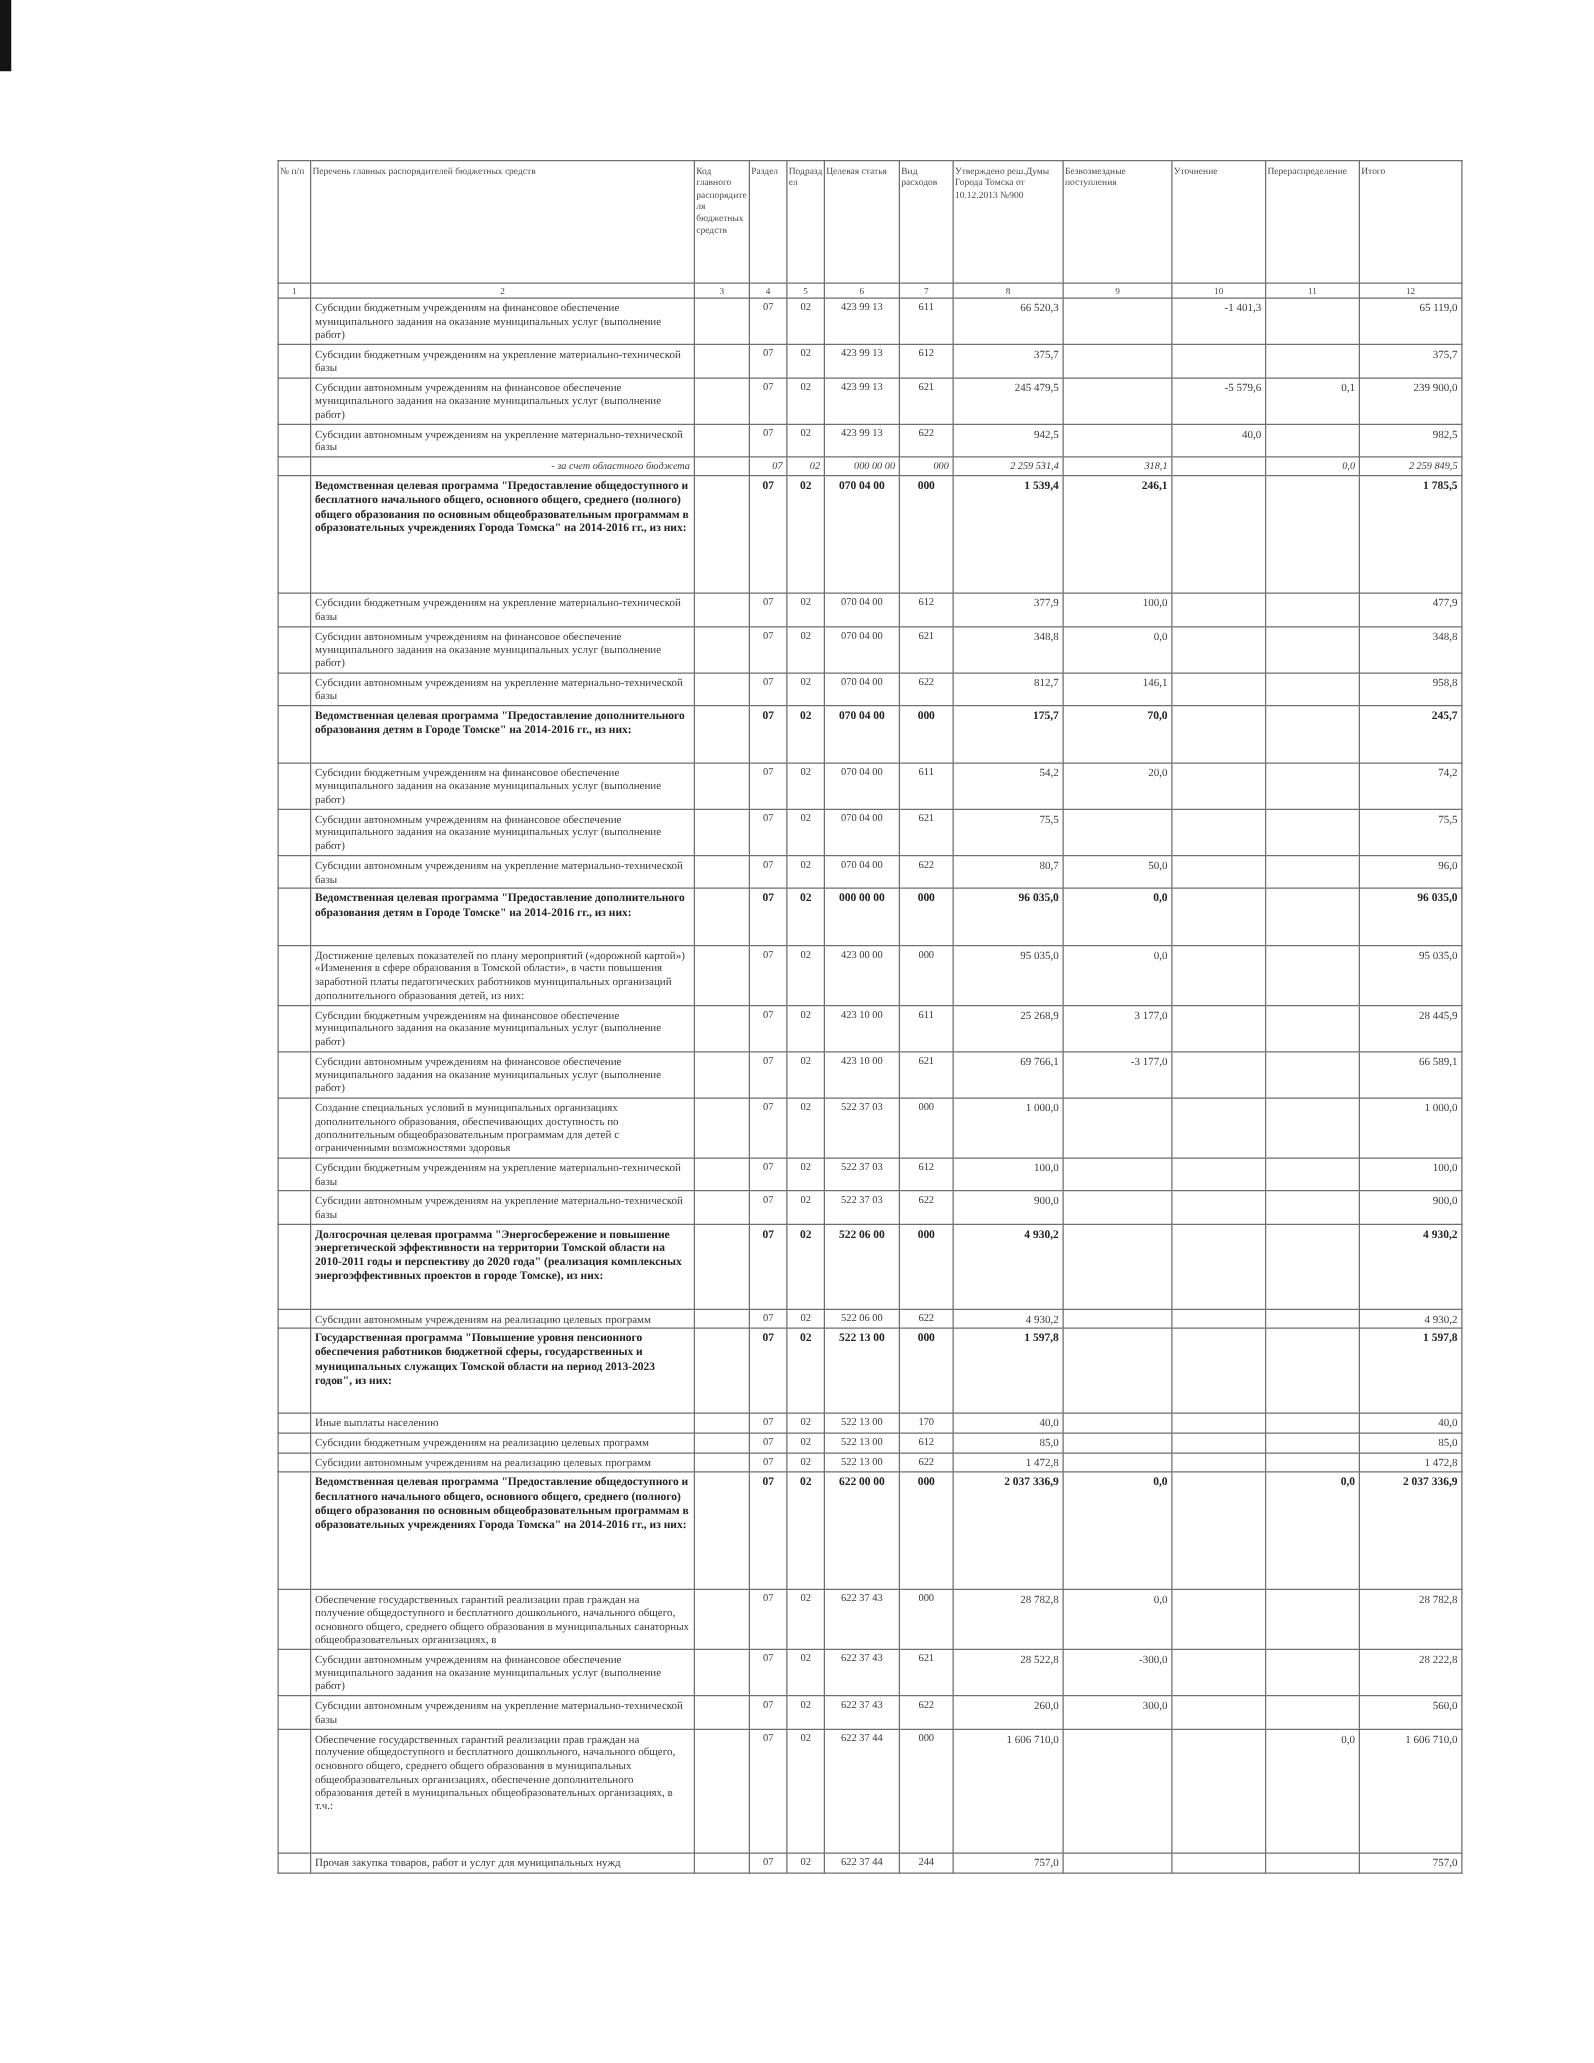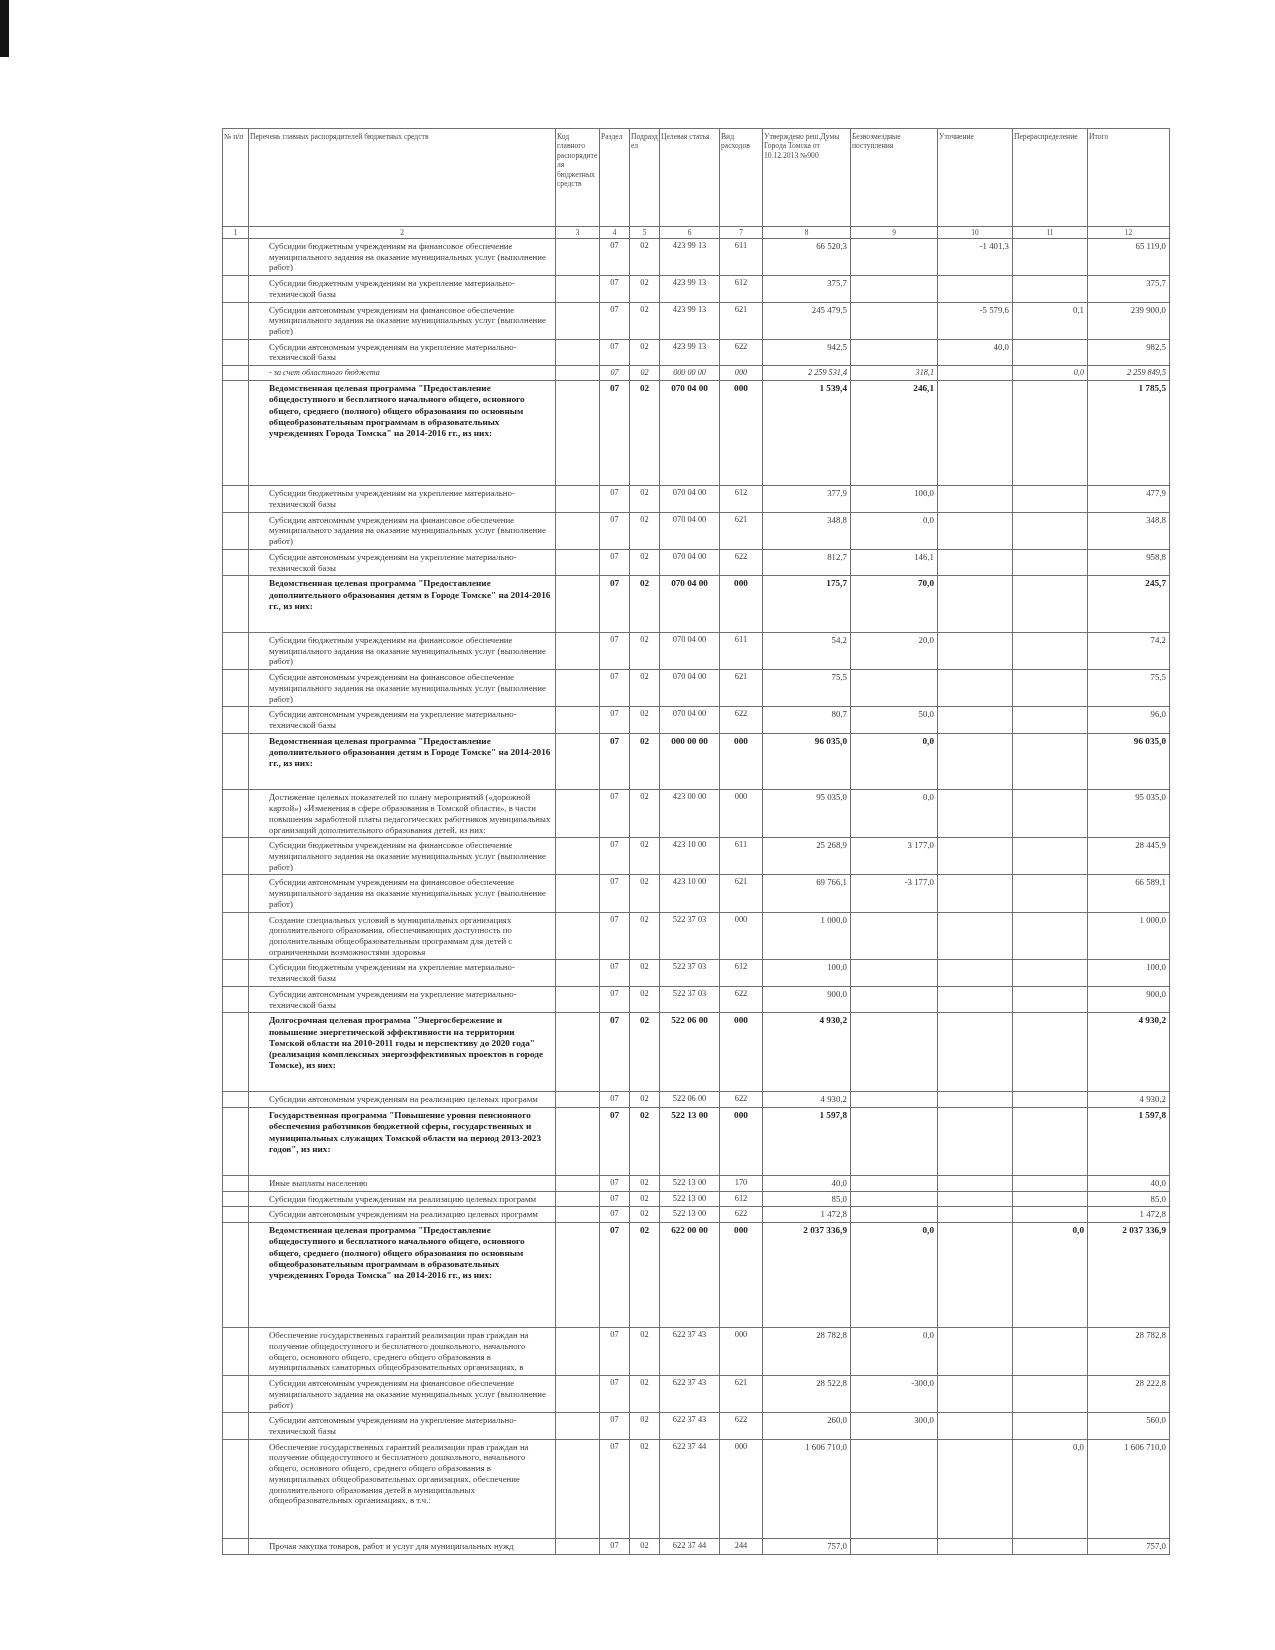--- a/index.html
+++ b/index.html
@@ -20,29 +20,29 @@
   thead th {
     font-weight:400; font-size:7.6px; line-height:1.25;
     text-align:left; padding:3px 1px;
     overflow-wrap:anywhere; word-break:break-word;
     color:#4a4a4a;
   }
   thead tr.head-row th { height:98px; }
   thead tr.num-row td { font-size:7.4px; text-align:center; padding:1px; color:#4a4a4a; vertical-align:middle; }
 
   tbody td { font-size:8.8px; line-height:1.22; padding:2px 3px; }
-  tbody td.name { text-align:left; padding-left:20px; }
+  tbody td.name { text-align:left; padding-left:3px; }
   tbody td.code { text-align:center; font-size:8.4px; }
   tbody td.num  { text-align:right; padding-right:3px; }
 
   tr.row-bold td, tr.row-bold-tall td { font-weight:700; color:#242424; font-size:9.2px; }
   tr.row-bold td.name { padding-bottom:20px; }
   tr.row-bold-tall td.name { padding-bottom:46px; }
   tr.row-tall td.name { padding-bottom:32px; }
-  tr.row-italic td { font-style:italic; font-size:8.2px; }
+  tr.row-italic td { font-style:italic; font-size:8.2px;text-align:right; }
 </style>
 </head>
 <body>
 
 <div class="page">
   <div class="scan-artifact"></div>
 
   <table class="budget">
     <colgroup>
       <col style="width:26px">

